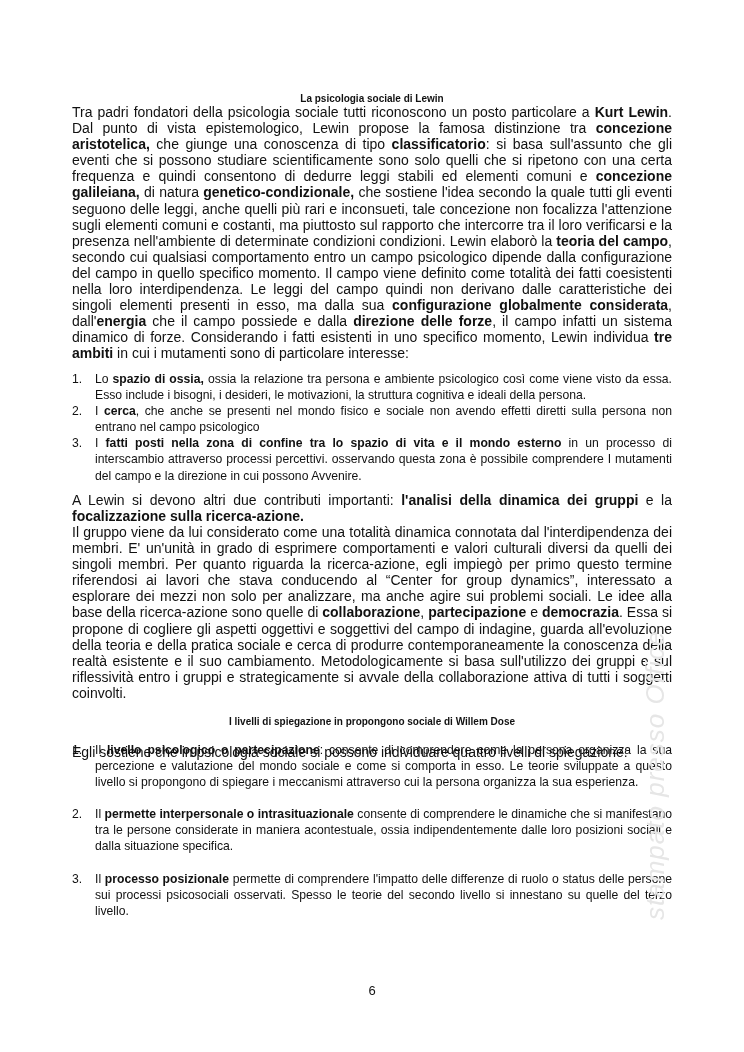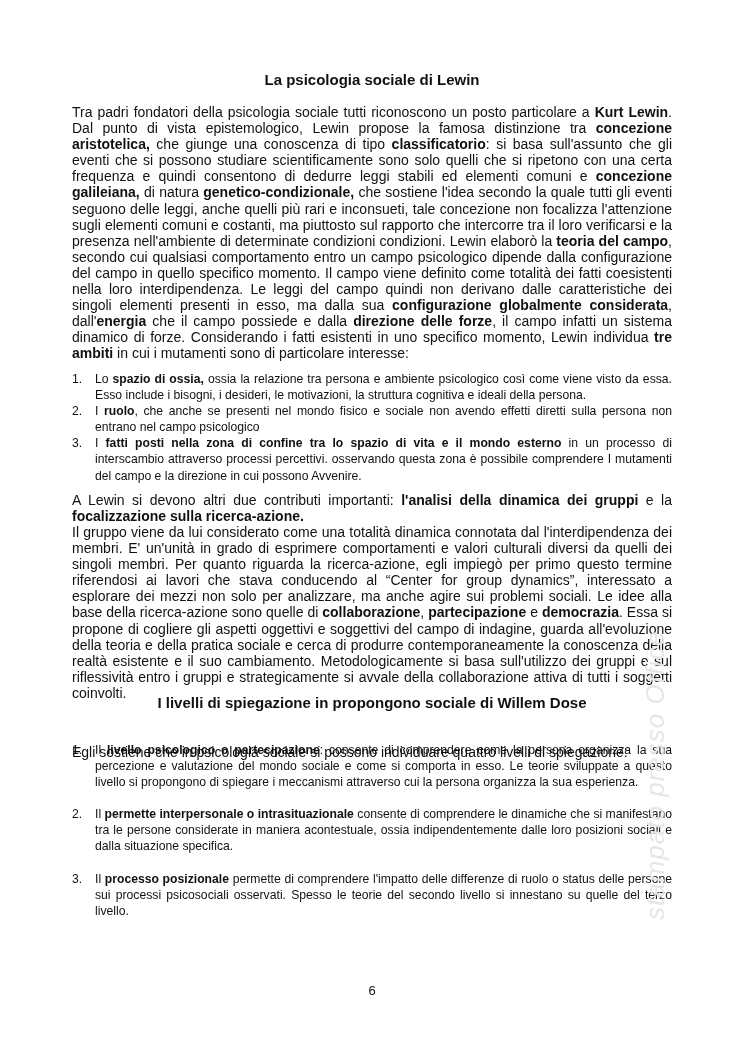--- a/index.html
+++ b/index.html
@@ -1,20 +1,20 @@
 <!DOCTYPE html>
 <html><head>
 <meta charset="utf-8">
 <style>
   html, body { margin: 0; padding: 0; background: #ffffff; }
   body { width: 744px; height: 1052px; position: relative; overflow: hidden;
          font-family: "Liberation Sans", "DejaVu Sans", sans-serif; color: #111; }
   .page { position: absolute; left: 72px; top: 0; width: 600px; }
   .title { position: absolute; left: 0; width: 600px; text-align: center; font-weight: bold;
-           font-size: 15px; }
+           font-size: 10px; margin-top: 22px; }
   .para { position: absolute; left: 0; width: 600px; font-size: 14px; line-height: 16.1px;
           text-align: justify; }
   .para b { font-weight: bold; }
   .list { position: absolute; left: 0; width: 600px; margin: 0; padding: 0; list-style: none;
           font-size: 12.2px; line-height: 16.1px; }
   .list li { position: relative; padding-left: 23px; text-align: justify; }
   .list li .num { position: absolute; left: 0; top: 0; }
   .gap { height: 16px; }
   .pagenum { position: absolute; left: 0; width: 744px; top: 983px; text-align: center; font-size: 13px; }
   .watermark { position: absolute; left: 640px; top: 920px; transform-origin: left top;
@@ -24,21 +24,21 @@
 </head>
 <body>
 
 <div class="page">
   <div class="title" style="top:71px">La psicologia sociale di Lewin</div>
 
   <div class="para" style="top:104px">Tra padri fondatori della psicologia sociale tutti riconoscono un posto particolare a <b>Kurt Lewin</b>. Dal punto di vista epistemologico, Lewin propose la famosa distinzione tra <b>concezione aristotelica,</b> che giunge una conoscenza di tipo <b>classificatorio</b>: si basa sull'assunto che gli eventi che si possono studiare scientificamente sono solo quelli che si ripetono con una certa frequenza e quindi consentono di dedurre leggi stabili ed elementi comuni e <b>concezione galileiana,</b> di natura <b>genetico-condizionale,</b> che sostiene l'idea secondo la quale tutti gli eventi seguono delle leggi, anche quelli più rari e inconsueti, tale concezione non focalizza l'attenzione sugli elementi comuni e costanti, ma piuttosto sul rapporto che intercorre tra il loro verificarsi e la presenza nell'ambiente di determinate condizioni condizioni. Lewin elaborò la <b>teoria del campo</b>, secondo cui qualsiasi comportamento entro un campo psicologico dipende dalla configurazione del campo in quello specifico momento. Il campo viene definito come totalità dei fatti coesistenti nella loro interdipendenza. Le leggi del campo quindi non derivano dalle caratteristiche dei singoli elementi presenti in esso, ma dalla sua <b>configurazione globalmente considerata</b>, dall'<b>energia</b> che il campo possiede e dalla <b>direzione delle forze</b>, il campo infatti un sistema dinamico di forze. Considerando i fatti esistenti in uno specifico momento, Lewin individua <b>tre ambiti</b> in cui i mutamenti sono di particolare interesse:</div>
 
   <ul class="list" style="top:371px">
       <li><span class="num">1.</span>Lo <b>spazio di ossia,</b> ossia la relazione tra persona e ambiente psicologico così come viene visto da essa. Esso include i bisogni, i desideri, le motivazioni, la struttura cognitiva e ideali della persona.</li>
-      <li><span class="num">2.</span>I <b>ruolo</b>,  che anche se presenti nel mondo fisico e sociale non avendo effetti diretti sulla persona non entrano nel campo psicologico</li>
+      <li><span class="num">2.</span>I <b>cerca</b>,  che anche se presenti nel mondo fisico e sociale non avendo effetti diretti sulla persona non entrano nel campo psicologico</li>
       <li><span class="num">3.</span>I <b>fatti posti nella zona di confine tra lo spazio di vita e il mondo esterno</b> in un processo di interscambio attraverso processi percettivi. osservando questa zona è possibile comprendere I mutamenti del campo e la direzione in cui possono Avvenire.</li>
     </ul>
 
   <div class="para" style="top:492px">A Lewin si devono altri due contributi importanti: <b>l'analisi della dinamica dei gruppi</b> e la <b>focalizzazione sulla ricerca-azione.</b></div>
 
   <div class="para" style="top:524px">Il gruppo viene da lui considerato come una totalità dinamica connotata dal l'interdipendenza dei membri. E' un'unità in grado di esprimere comportamenti e valori culturali diversi da quelli dei singoli membri. Per quanto riguarda la ricerca-azione, egli impiegò per primo questo termine riferendosi ai lavori che stava conducendo al “Center for group dynamics”, interessato a esplorare dei mezzi non solo per analizzare, ma anche agire sui problemi sociali. Le idee alla base della ricerca-azione sono quelle di <b>collaborazione</b>, <b>partecipazione</b> e <b>democrazia</b>. Essa si propone di cogliere gli aspetti oggettivi e soggettivi del campo di indagine, guarda all'evoluzione della teoria e della pratica sociale e cerca di produrre contemporaneamente la conoscenza della realtà esistente e il suo cambiamento. Metodologicamente si basa sull'utilizzo dei gruppi e sul riflessività entro i gruppi e strategicamente si avvale della collaborazione attiva di tutti i soggetti coinvolti.</div>
 
   <div class="title" style="top:694px">I livelli di spiegazione in propongono sociale di Willem Dose</div>
 
   <div class="para" style="top:744px">Egli sostiene che in psicologia sociale si possono individuare quattro livelli di spiegazione:</div>

